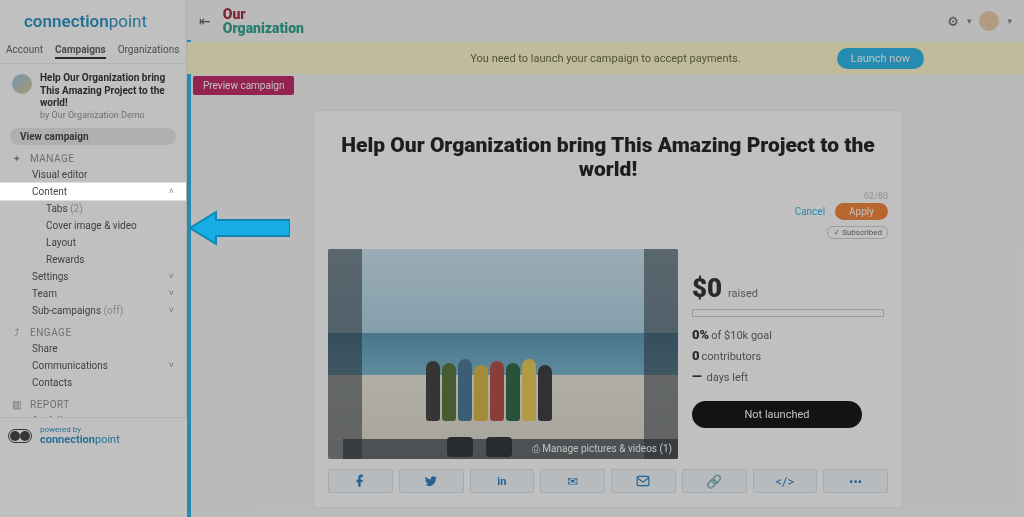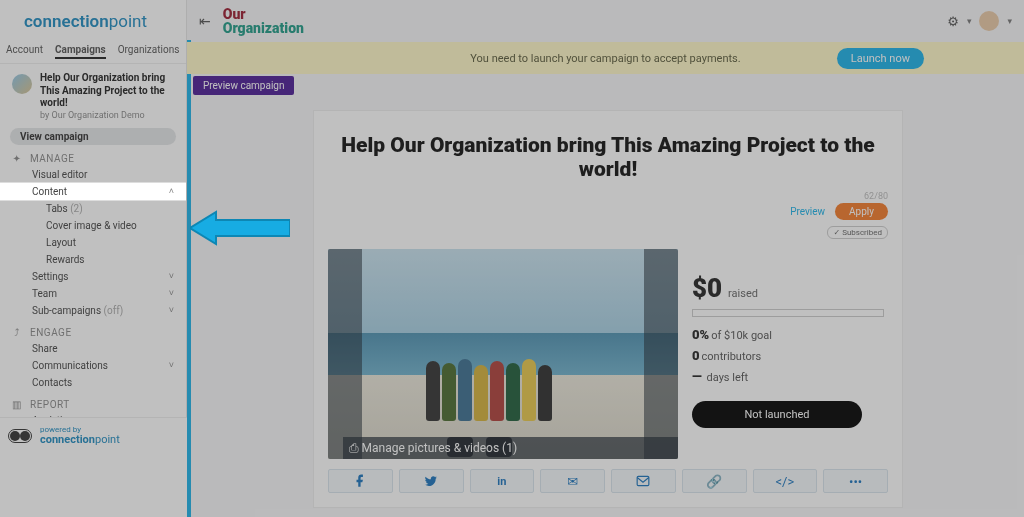--- a/index.html
+++ b/index.html
@@ -43,21 +43,21 @@
   .org-logo .l2 { color: #1f9b86; display: block; }
   .collapse-main { margin-right: 12px; color: #555; font-size: 14px; }
   .top-right { margin-left: auto; display: flex; align-items: center; gap: 8px; }
   .gear { color: #555; font-size: 13px; }
   .avatar { width: 20px; height: 20px; border-radius: 50%; background: #e9c9a6; }
   .caret { color: #777; font-size: 9px; }
 
   .banner { position: absolute; left: 0; top: 42px; right: 0; height: 32px; background: #fff8c7; display: flex; align-items: center; justify-content: center; font-size: 11px; color: #5b5b3c; }
   .launch-btn { position: absolute; right: 100px; top: 6px; background: #1bb1e7; color: #fff; border: none; border-radius: 14px; padding: 4px 14px; font-size: 11px; }
 
-  .preview-tag { position: absolute; left: 6px; top: 76px; background: #4c1d95; color: #fff; font-size: 10px; padding: 4px 10px; border-radius: 2px; }
+  .preview-tag { position: absolute; left: 6px; top: 76px; background: #be185d; color: #fff; font-size: 10px; padding: 4px 10px; border-radius: 2px; }
 
   .card { position: absolute; left: 126px; top: 110px; width: 590px; background: #fff; border: 1px solid #eee; }
   .card-title { padding: 22px 20px 10px 20px; text-align: center; font-size: 21px; font-weight: 900; color: #111; }
   .card-tools { display: flex; justify-content: flex-end; gap: 10px; padding: 0 14px 4px 0; font-size: 10px; align-items: center; }
   .cancel { color: #1bb1e7; }
   .apply { background: #f47b2a; color: #fff; border-radius: 12px; padding: 3px 14px; }
   .char { font-size: 9px; color: #bbb; padding: 0 14px 2px 0; text-align: right; }
   .subscribed { display: flex; justify-content: flex-end; padding: 2px 14px 10px 0; }
   .sub-chip { border: 1px solid #ccc; font-size: 8px; color: #666; padding: 1px 5px; border-radius: 6px; }
 
@@ -67,21 +67,21 @@
   .media .sea { position:absolute; top:40%; left:0; right:0; height:20%; background: linear-gradient(#4f92b2,#6fb1cc); }
   .media .sand { position:absolute; top:60%; left:0; right:0; bottom:0; background: linear-gradient(#e9e6d9,#d9d5c7); }
   .people { position:absolute; top:48%; left:28%; width:48%; height:34%; }
   .person { position:absolute; bottom:0; width:14px; border-radius:7px 7px 3px 3px; }
   .p1{left:0;height:60px;background:#333;} .p2{left:16px;height:58px;background:#4a6b2f;} .p3{left:32px;height:62px;background:#3b6f91;} .p4{left:48px;height:56px;background:#d4b23a;}
   .p5{left:64px;height:60px;background:#b0403a;} .p6{left:80px;height:58px;background:#1f5e3a;} .p7{left:96px;height:62px;background:#e8c84a;} .p8{left:112px;height:56px;background:#2d2d2d;}
   .bag { position:absolute; bottom:2px; width:26px; height:20px; background:#222; border-radius:4px; }
   .b1{left:34%;} .b2{left:45%;}
   .filmL, .filmR { position:absolute; top:0; bottom:0; width:34px; background:rgba(30,40,50,.55); }
   .filmL{left:0;} .filmR{right:0;}
-  .media-bar { position:absolute; left:15px; right:0; bottom:0; background: rgba(30,40,50,.7); color:#fff; font-size:12px; padding:4px 6px; }
+  .media-bar { position:absolute; left:15px; right:0; bottom:0; background: rgba(30,40,50,.7); color:#fff; font-size:10px; padding:4px 6px;text-align:right; }
 
   .stats { flex: 1; padding: 24px 4px 0 0; }
   .big0 { font-size: 26px; font-weight: 900; color: #222; display: inline-block; }
   .raised { font-size: 11px; color: #666; margin-left: 2px; }
   .progress { height: 8px; border: 1px solid #ccc; margin: 6px 0 8px 0; }
   .sline { font-size: 11px; color: #555; line-height: 1.6; }
   .sline b { font-weight: 900; color: #222; font-size: 13px; margin-right: 2px; }
   .notlaunched { margin-top: 14px; background: #000; color: #fff; border-radius: 18px; text-align: center; padding: 7px 0; font-size: 11px; width: 170px; }
 
   .sharebar { display: flex; gap: 6px; padding: 10px 14px 14px 14px; }
@@ -229,21 +229,21 @@
       <span>You need to launch your campaign to accept payments.</span>
       <button class="launch-btn">Launch now</button>
     </div>
 
     <div class="preview-tag">Preview campaign</div>
 
     <div class="card">
       <div class="card-title">Help Our Organization bring This Amazing Project to the world!</div>
       <div class="char">62/80</div>
       <div class="card-tools">
-        <span class="cancel">Preview</span>
+        <span class="cancel">Cancel</span>
         <span class="apply">Apply</span>
       </div>
       <div class="subscribed">
           <span class="sub-chip">✓ Subscribed</span>
         </div>
 
       <div class="media-row">
         <div class="media">
           <div class="sky"></div>
             <div class="sea"></div>

